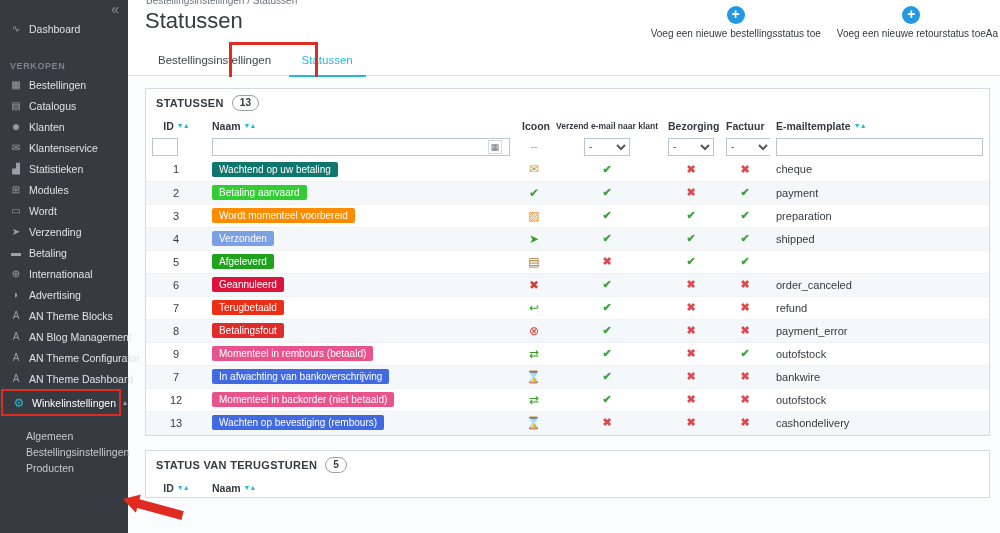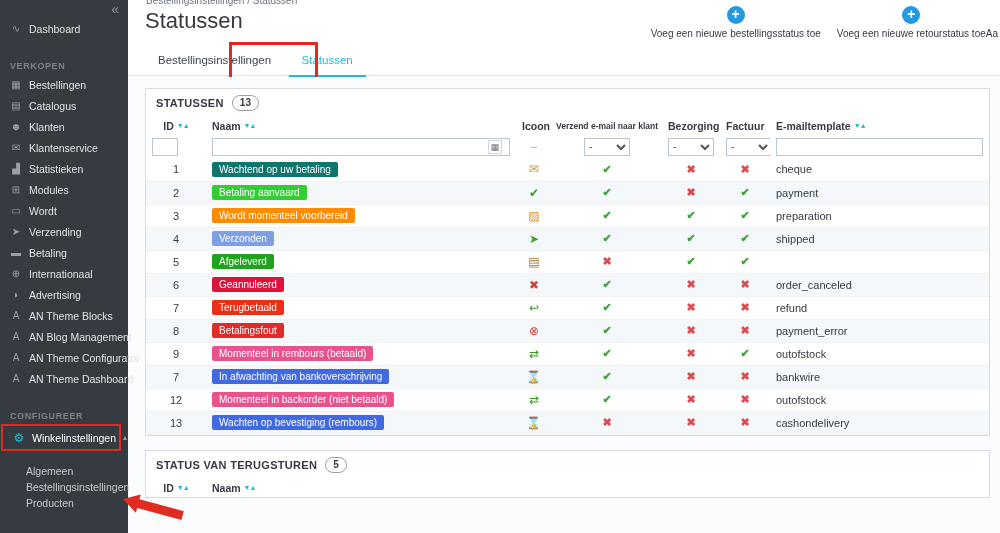--- a/index.html
+++ b/index.html
@@ -174,21 +174,20 @@
         </div>
 
         <div class="nav-item">
           <span class="ic">A</span>
           <span>AN Theme Dashboard</span>
         </div>
       </div>
   </div>
 
   <div>
-    <div class="sec-title">CONFIGUREER</div>
     <div class="annotation-border" style="border-color: rgb(224, 43, 32);">
       <div class="nav-item active">
         <span class="ic">⚙</span>
         <span>Winkelinstellingen</span>
         <span class="chev">▴</span>
       </div>
     </div>
     <div class="submenu">
 
         <div class="sub-item">

